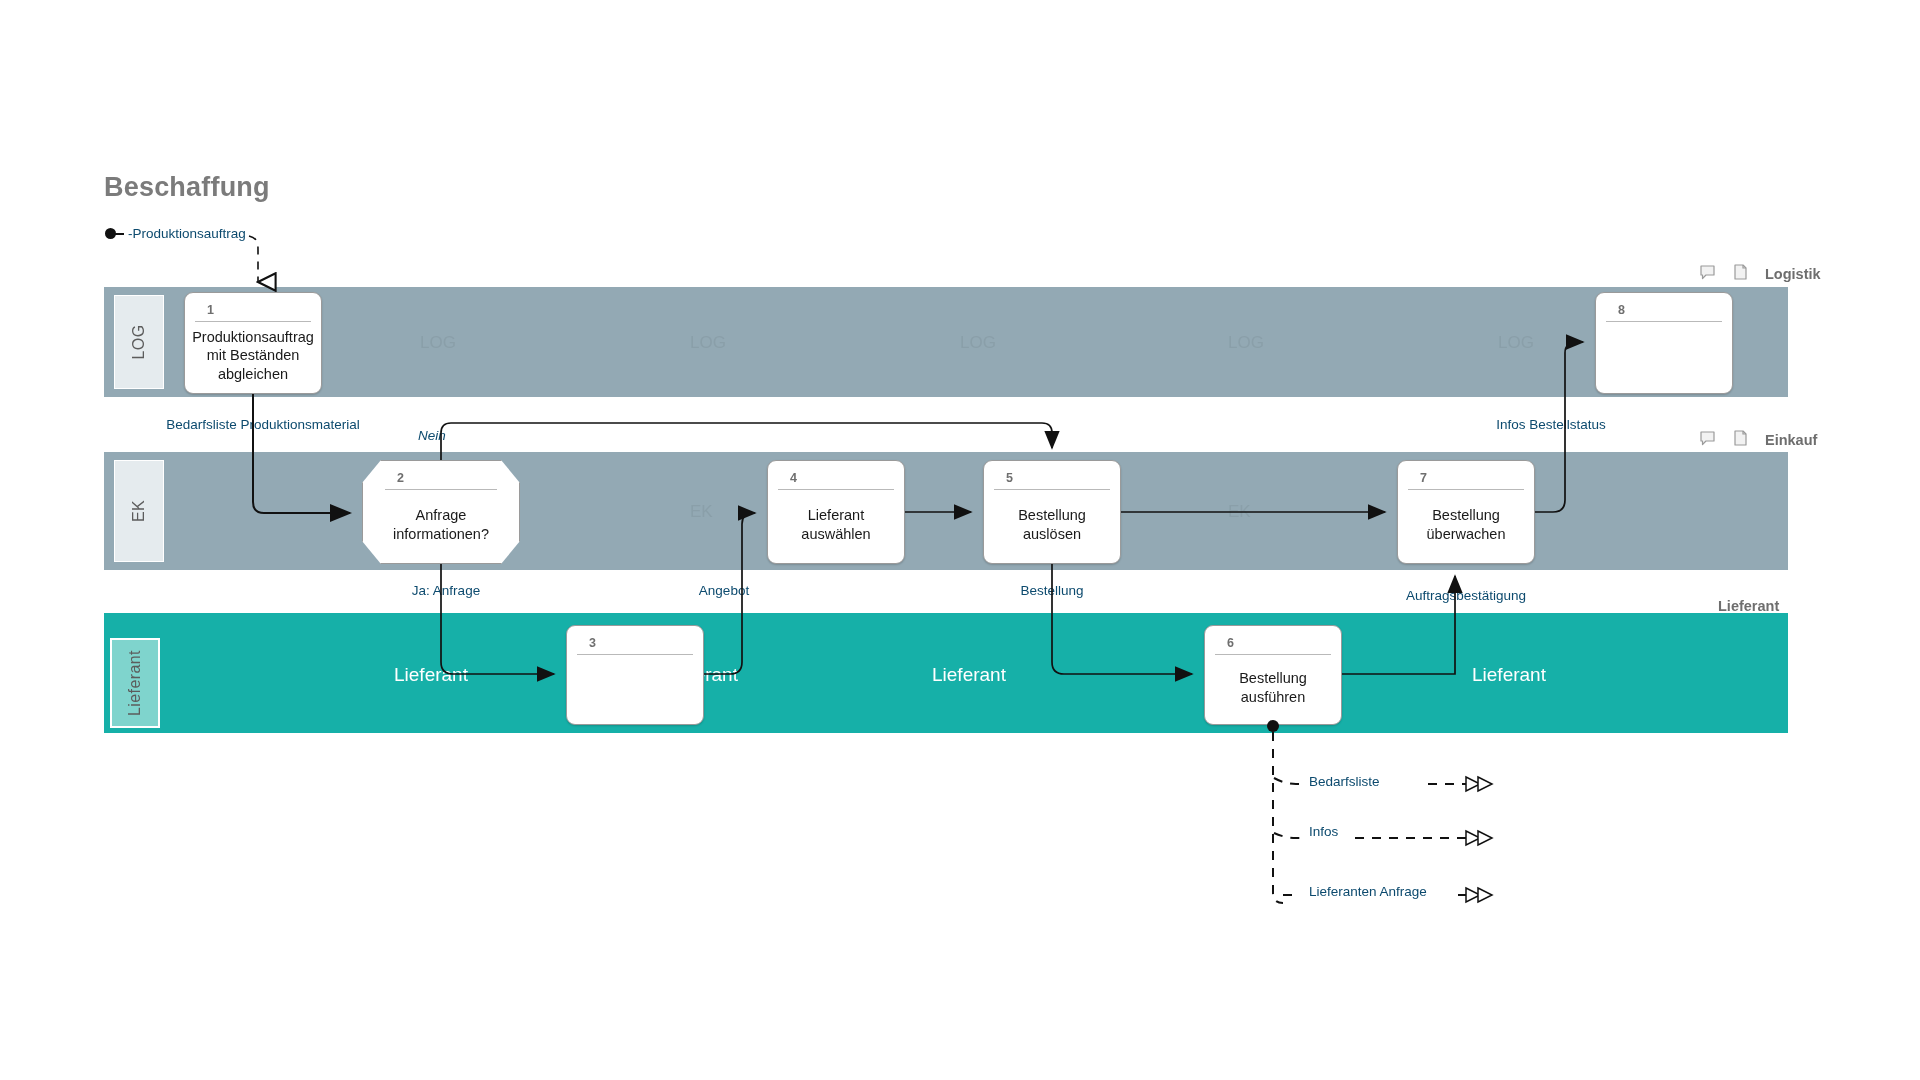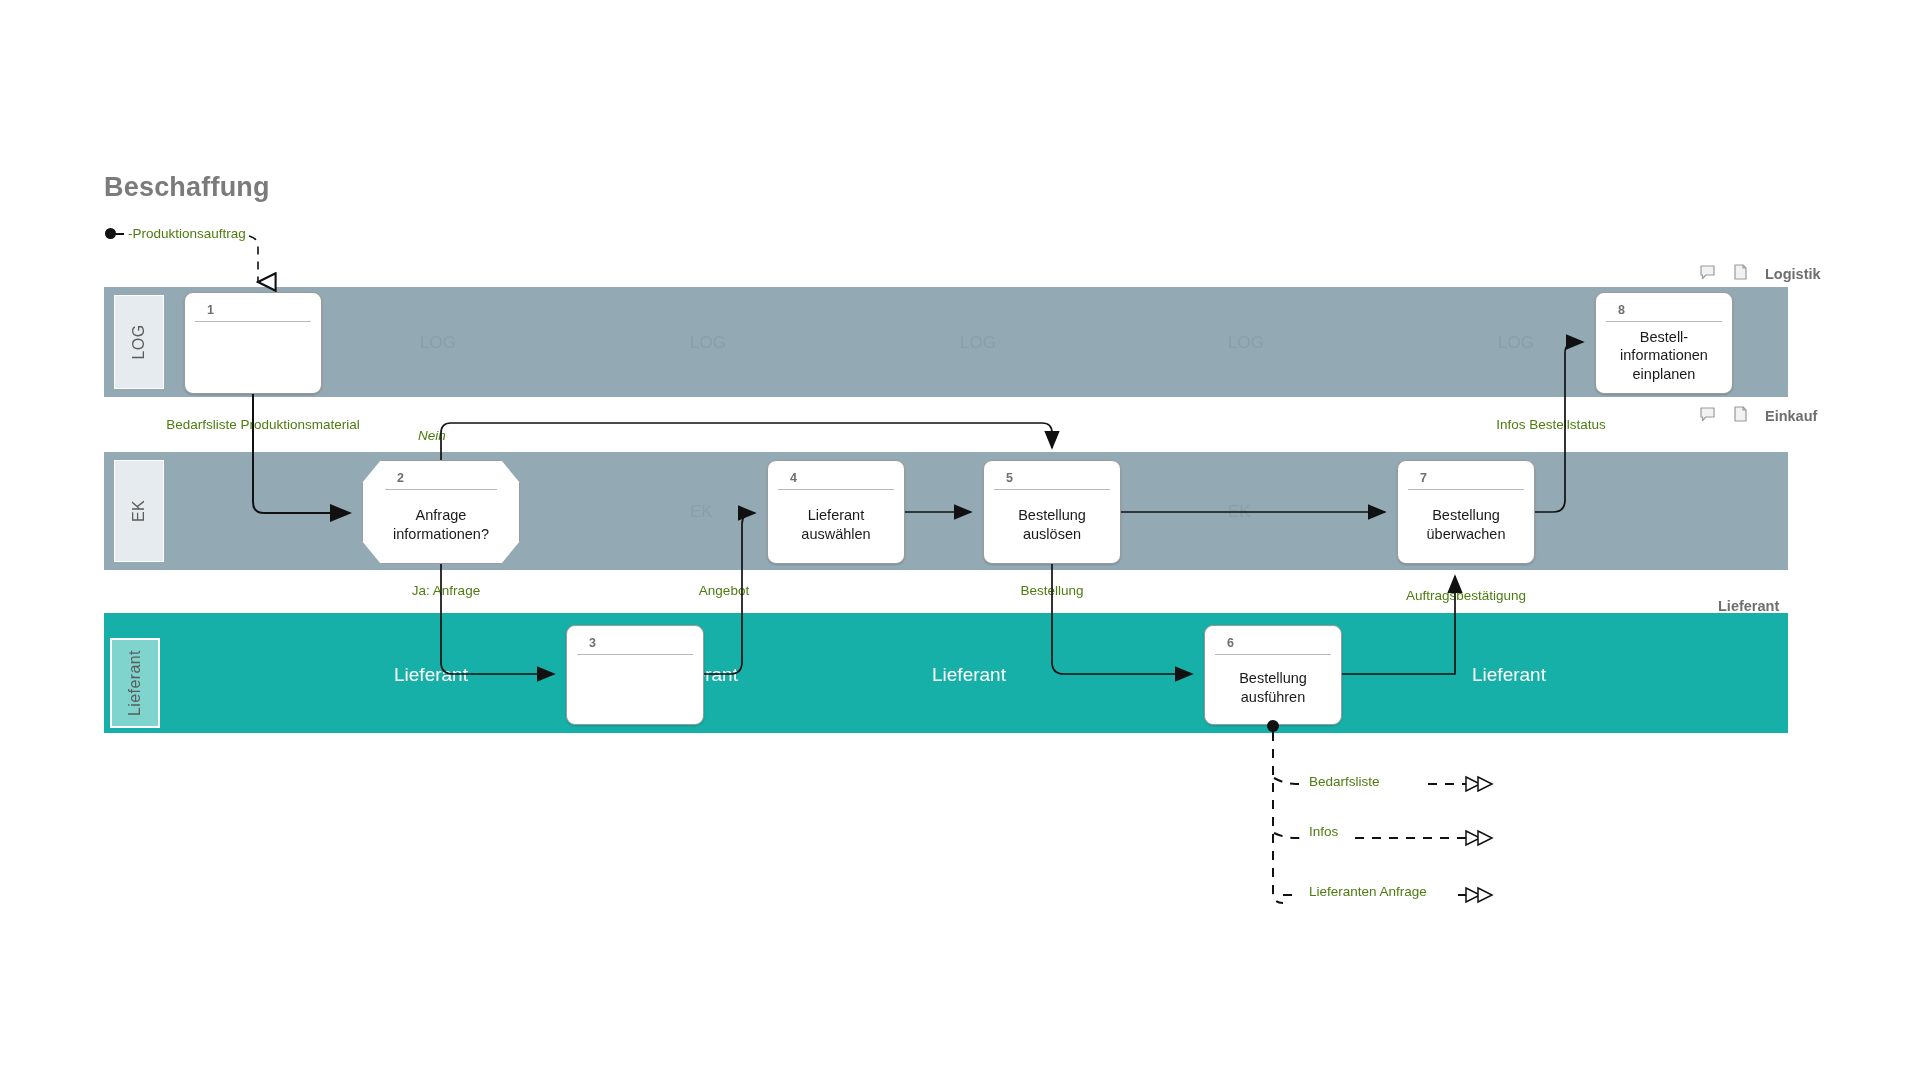--- a/index.html
+++ b/index.html
@@ -137,21 +137,21 @@
     background: #111;
   }
   #start-event-stub {
     position: absolute;
     height: 2px; width: 9px;
     background: #111;
   }
   .edge-label {
     position: absolute;
     font-size: 13.5px;
-    color: #4d7c0f;
+    color: #0c4a6e;
     white-space: nowrap;
     line-height: 1.25;
   }
   .edge-label.center { text-align: center; transform: translateX(-50%); }
   svg.overlay {
     position: absolute;
     left: 0; top: 0;
     width: 1920px; height: 1080px;
     pointer-events: none;
   }
@@ -186,30 +186,30 @@
     <span class="lane-label-text">LOG</span>
   </div>
   <div class="watermark" style="left:420px; top:333px;">LOG</div>
   <div class="watermark" style="left:690px; top:333px;">LOG</div>
   <div class="watermark" style="left:960px; top:333px;">LOG</div>
   <div class="watermark" style="left:1228px; top:333px;">LOG</div>
   <div class="watermark" style="left:1498px; top:333px;">LOG</div>
 
   <div class="task" style="left:184px; top:292px; width:138px; height:102px;">
     <div class="task-num">1</div>
+    <div class="task-label">Produktionsauftrag
+mit Beständen
+abgleichen</div>
   </div>
 
   <div class="task" style="left:1595px; top:292px; width:138px; height:102px;">
     <div class="task-num">8</div>
-    <div class="task-label">Bestell-
-informationen
-einplanen</div>
-  </div>
-
-  <div class="lane-header" style="left:1700px; top:406px;">
+  </div>
+
+  <div class="lane-header" style="left:1700px; top:430px;">
     <span class="ico">
       <svg width="16" height="15" viewBox="0 0 16 15">
           <path d="M1 1h13v9H6l-3.5 3.5V10H1z" fill="#f2f2f2" stroke="#9a9a9a" stroke-width="1.2" stroke-linejoin="round"></path>
         </svg>
     </span>
     <span class="ico">
       <svg width="13" height="16" viewBox="0 0 13 16">
           <path d="M1 1h8l3 3v11H1z" fill="#f2f2f2" stroke="#9a9a9a" stroke-width="1.2" stroke-linejoin="round"></path>
           <path d="M9 1v3h3" fill="none" stroke="#9a9a9a" stroke-width="1.2"></path>
         </svg>

